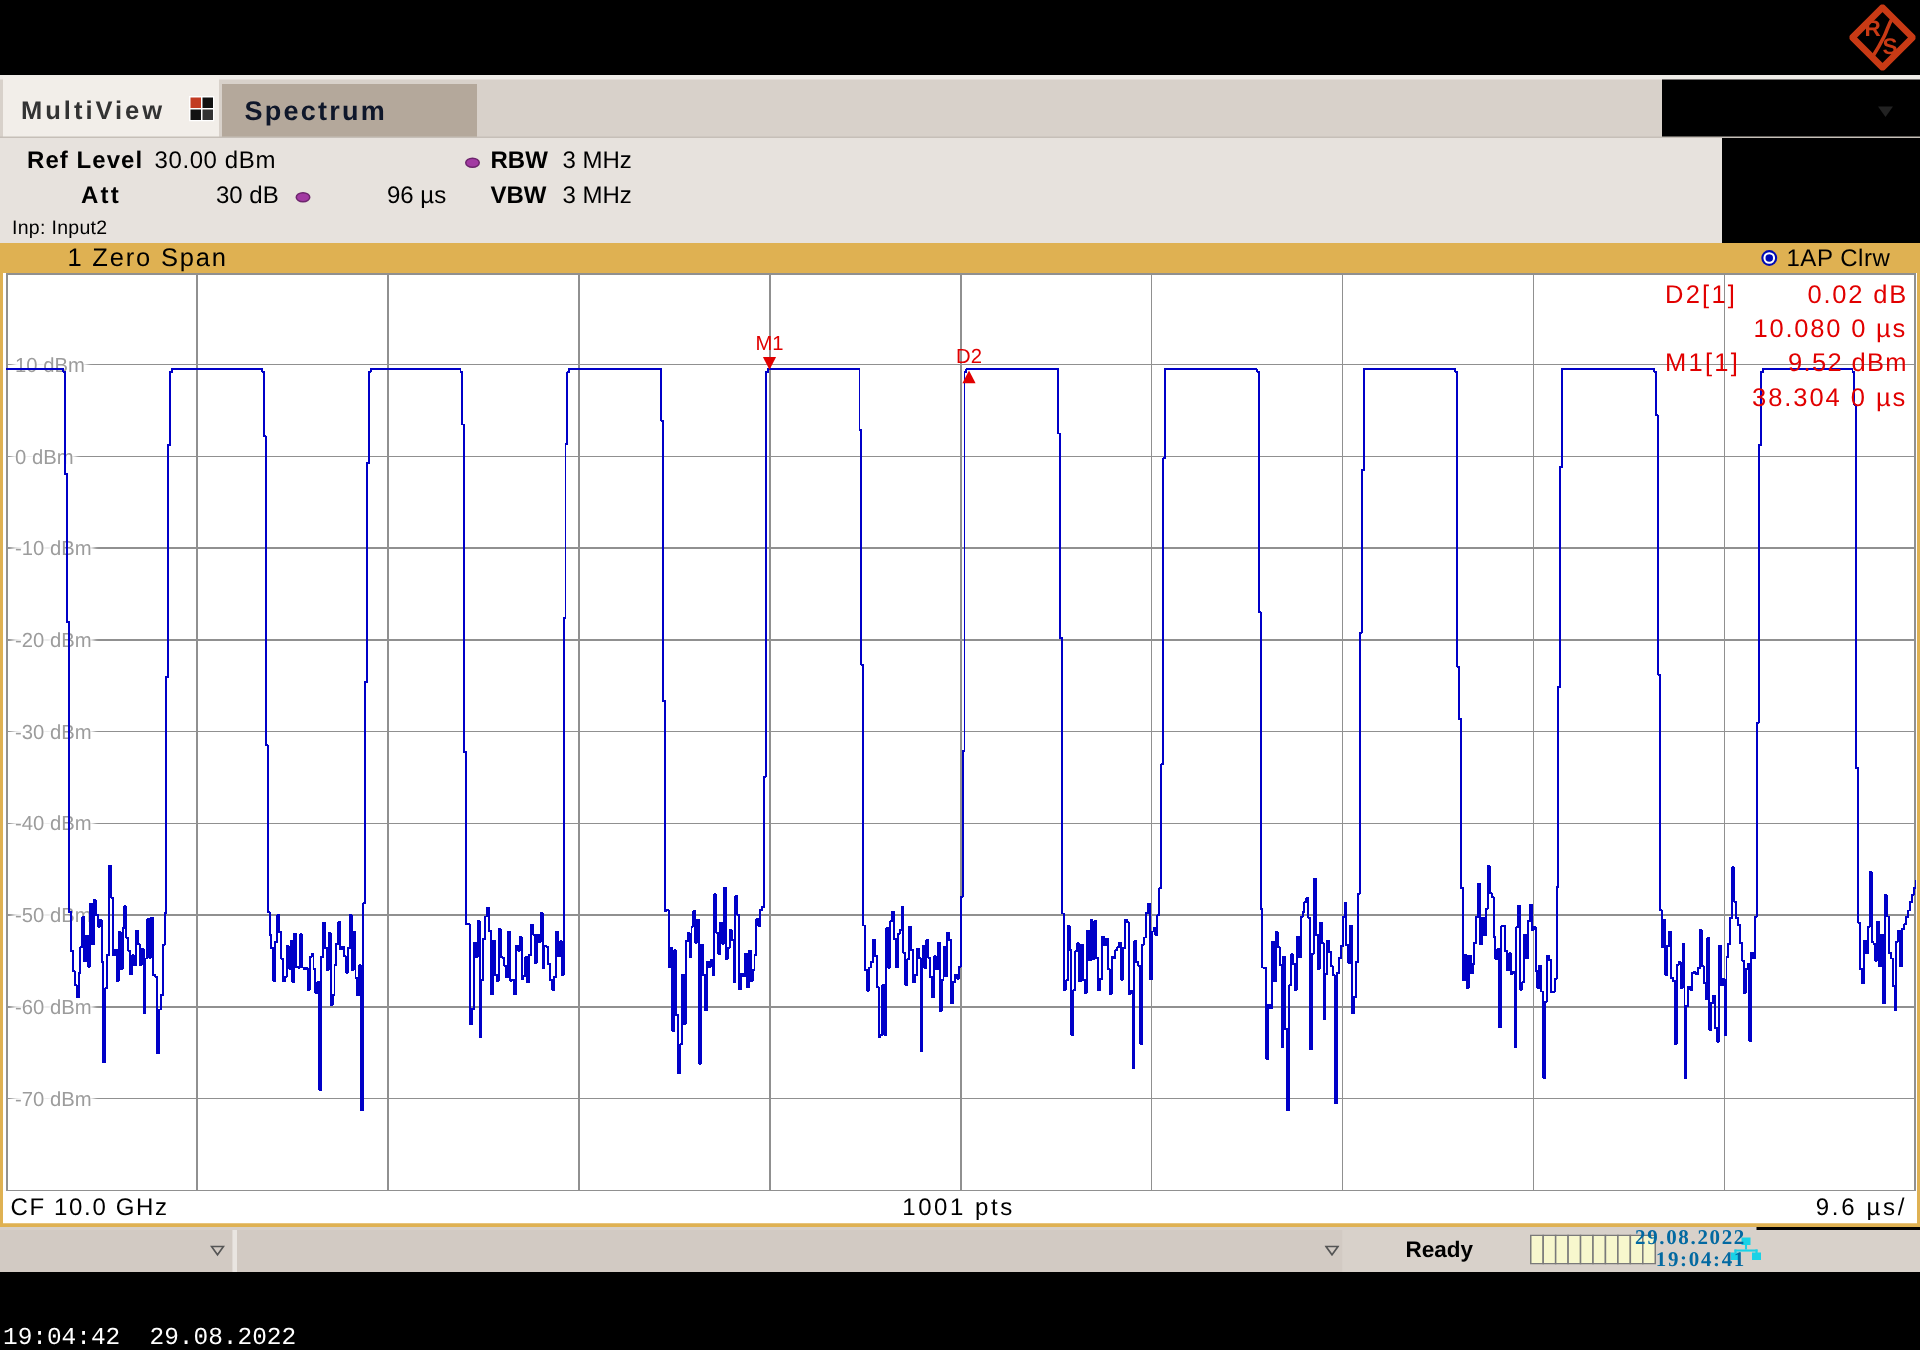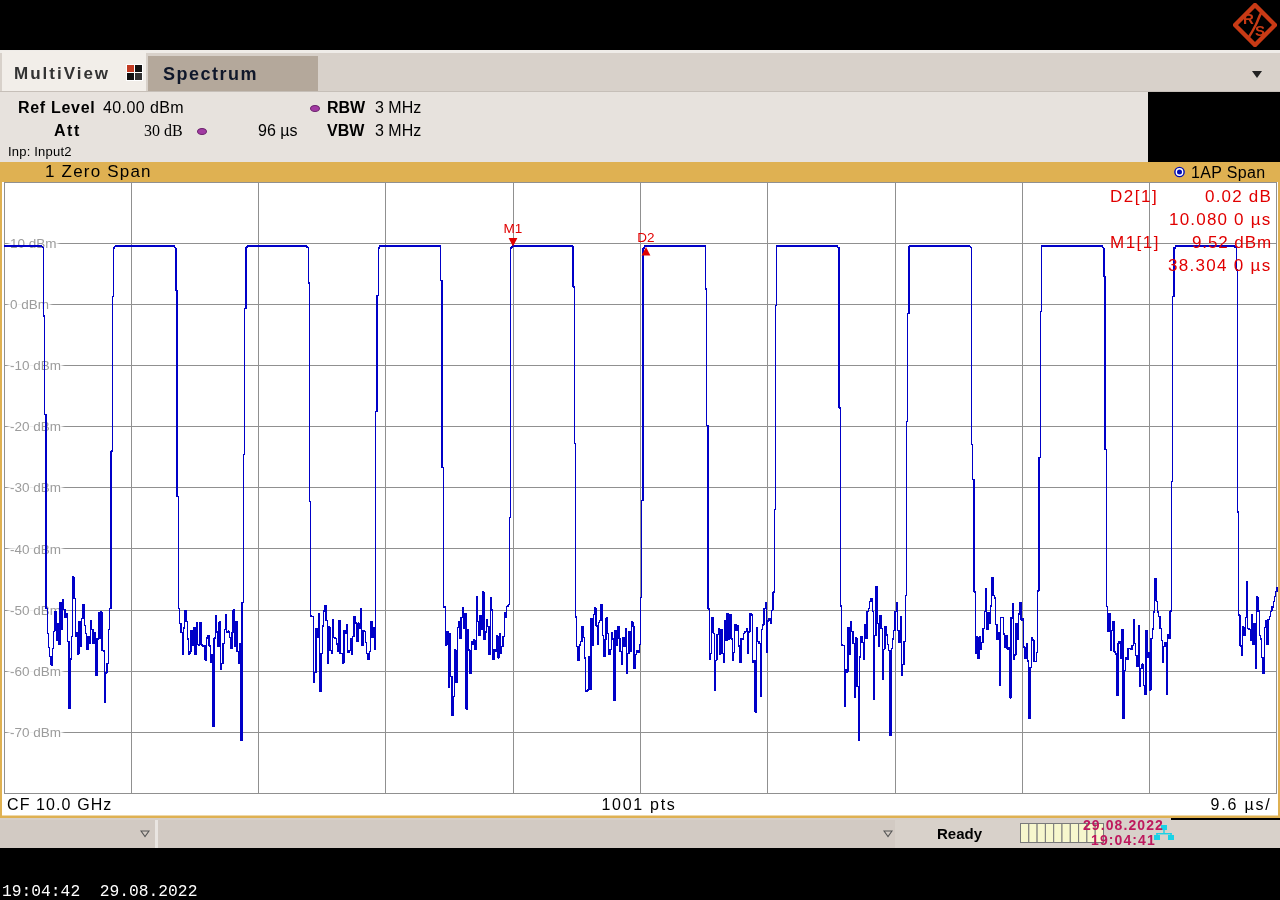--- a/index.html
+++ b/index.html
@@ -7,61 +7,61 @@
   .b{font-weight:bold;}
 </style></head>
 <body>
 <svg class="abs" style="left:1233px;top:3px;" width="44" height="44" viewBox="0 0 44 44">
   <path d="M22 2 L42 22 L22 42 L2 22 Z" fill="none" stroke="#c83a15" stroke-width="4.4"></path>
   <path d="M29 8.5 C25 15 25.5 16.5 23 21.5 C20.5 26.5 19.5 28.5 15 35.5" fill="none" stroke="#c83a15" stroke-width="2.4"></path>
   <text x="10" y="21" font-size="15" font-weight="bold" fill="#c83a15">R</text>
   <text x="22" y="33" font-size="15" font-weight="bold" fill="#c83a15">S</text>
 </svg>
 
-<div class="abs" style="left:0;top:50px;width:1280px;height:42px;background:#d8d1ca;">
+<div class="abs" style="left:0;top:50px;width:1108px;height:42px;background:#d8d1ca;">
   <div class="abs" style="left:0;top:0;width:1280px;height:3px;background:#efece8;"></div>
   <div class="abs" style="left:2px;top:1px;width:144px;height:41px;background:#f2eee9;"></div>
   <div class="abs b" style="left:14px;top:14px;font-size:17px;letter-spacing:2px;color:#333;">MultiView</div>
   <svg class="abs" style="left:126px;top:14px;" width="17" height="17" viewBox="0 0 17 17">
     <rect x="0" y="0" width="17" height="17" fill="#fff"></rect>
     <rect x="1" y="1" width="7" height="7" fill="#c23b22"></rect>
     <rect x="9" y="1" width="7" height="7" fill="#111"></rect>
     <rect x="1" y="9" width="7" height="7" fill="#111"></rect>
     <rect x="9" y="9" width="7" height="7" fill="#333"></rect>
   </svg>
   <div class="abs" style="left:148px;top:6px;width:170px;height:36px;background:#b4a89b;"></div>
   <div class="abs b" style="left:163px;top:14px;font-size:18px;letter-spacing:1.5px;color:#0f172a;">Spectrum</div>
   <div class="abs" style="left:1252px;top:21px;width:0;height:0;border-left:5px solid transparent;border-right:5px solid transparent;border-top:7px solid #222;"></div>
   <div class="abs" style="left:0;top:41px;width:1280px;height:1px;background:#c6bfb8;"></div>
 </div>
 
 <div class="abs" style="left:0;top:92px;width:1148px;height:70px;background:#e7e2dd;color:#000;">
   <div class="abs b" style="left:18px;top:7px;font-size:16px;letter-spacing:0.7px;">Ref Level</div>
-  <div class="abs" style="left:103px;top:7px;font-size:16px;letter-spacing:0.4px;">40.00 dBm</div>
+  <div class="abs" style="left:103px;top:7px;font-size:16px;letter-spacing:0.4px;">30.00 dBm</div>
   <div class="abs" style="left:310px;top:13px;width:8px;height:5px;border-radius:50%;background:#a23aa2;border:1px solid #6d256d;"></div>
   <div class="abs b" style="left:327px;top:7px;font-size:16px;">RBW</div>
   <div class="abs" style="left:375px;top:7px;font-size:16px;">3 MHz</div>
   <div class="abs b" style="left:1234px;top:7px;font-size:10px;">SGL</div>
   <div class="abs b" style="left:18px;top:30px;font-size:16px;letter-spacing:1.5px;margin-left:36px;">Att</div>
-  <div class="abs" style="left:144px;top:30px;font-size:16px;font-family:Liberation Serif, serif;">30 dB</div>
+  <div class="abs" style="left:144px;top:30px;font-size:16px;">30 dB</div>
   <div class="abs" style="left:197px;top:36px;width:8px;height:5px;border-radius:50%;background:#a23aa2;border:1px solid #6d256d;"></div>
   <div class="abs b" style="left:213px;top:30px;font-size:16px;letter-spacing:0.5px;margin-top:40px;">SWT</div>
   <div class="abs" style="left:258px;top:30px;font-size:16px;">96 µs</div>
   <div class="abs b" style="left:327px;top:30px;font-size:16px;">VBW</div>
   <div class="abs" style="left:375px;top:30px;font-size:16px;">3 MHz</div>
   <div class="abs" style="left:8px;top:52px;font-size:13px;letter-spacing:0.2px;">Inp: Input2</div>
 </div>
 
 <div class="abs" style="left:0;top:162px;width:1280px;height:20px;background:#dfb152;color:#000;">
   <div class="abs" style="left:8px;top:0px;font-size:17px;letter-spacing:1.2px;font-weight:500;margin-left:37px;">1 Zero Span</div>
   <svg class="abs" style="left:1173px;top:4px;" width="14" height="13" viewBox="0 0 14 13">
     <circle cx="6.5" cy="6" r="5.3" fill="#000bb4"></circle>
     <circle cx="6.5" cy="6" r="3.2" fill="none" stroke="#fff" stroke-width="1.4"></circle>
   </svg>
-  <div class="abs" style="left:1191px;top:2px;font-size:16px;letter-spacing:0.35px;">1AP Span</div>
+  <div class="abs" style="left:1191px;top:2px;font-size:16px;letter-spacing:0.35px;">1AP Clrw</div>
 </div>
 
 <svg class="abs" style="left:0;top:182px;" width="1280" height="636" viewBox="0 0 1280 636">
   <defs>
       <filter id="halo" x="-30%" y="-30%" width="160%" height="160%">
         <feGaussianBlur stdDeviation="1.6"></feGaussianBlur>
       </filter>
     </defs>
   <rect x="0" y="0" width="1280" height="636" fill="#dfb152"></rect>
   <rect x="2" y="0" width="1276" height="633.5" fill="#ffffff"></rect>
@@ -158,16 +158,16 @@
     <g fill="#19d2e6">
       <rect x="10" y="1" width="6" height="5"></rect>
       <rect x="3" y="11" width="6" height="5"></rect>
       <rect x="17" y="11" width="6" height="5"></rect>
       <rect x="12.3" y="6" width="1.4" height="3"></rect>
       <rect x="5.3" y="9" width="15.4" height="1.4"></rect>
       <rect x="5.3" y="9" width="1.4" height="2.5"></rect>
       <rect x="19.3" y="9" width="1.4" height="2.5"></rect>
     </g>
   </svg>
-  <div class="abs b" style="right:7px;top:0px;font-size:14px;letter-spacing:1.1px;color:#be185d;text-align:center;line-height:15px;">29.08.2022<br>19:04:41</div>
+  <div class="abs b" style="right:7px;top:0px;font-size:14px;letter-spacing:1.1px;color:#0369a1;text-align:right;line-height:15px;font-family:Liberation Serif, serif;">29.08.2022<br>19:04:41</div>
 </div>
 
 <div class="abs" style="left:2px;top:866px;font-family:'Liberation Mono',monospace;font-weight:normal;font-size:16.3px;color:#fff;margin-top:16px;">19:04:42&nbsp;&nbsp;29.08.2022</div>
 
 </body></html>

